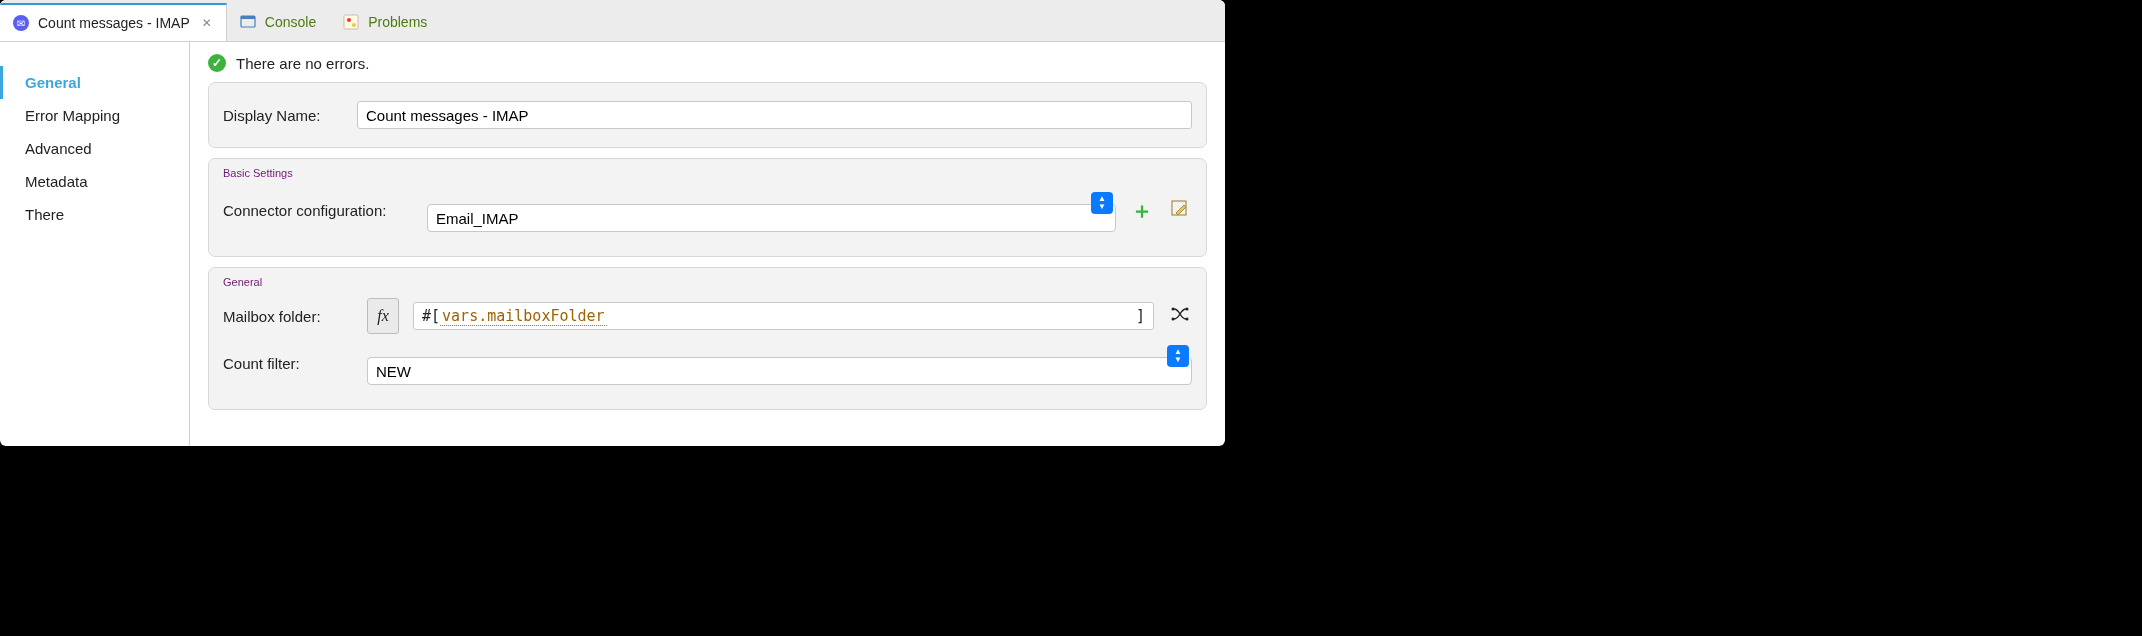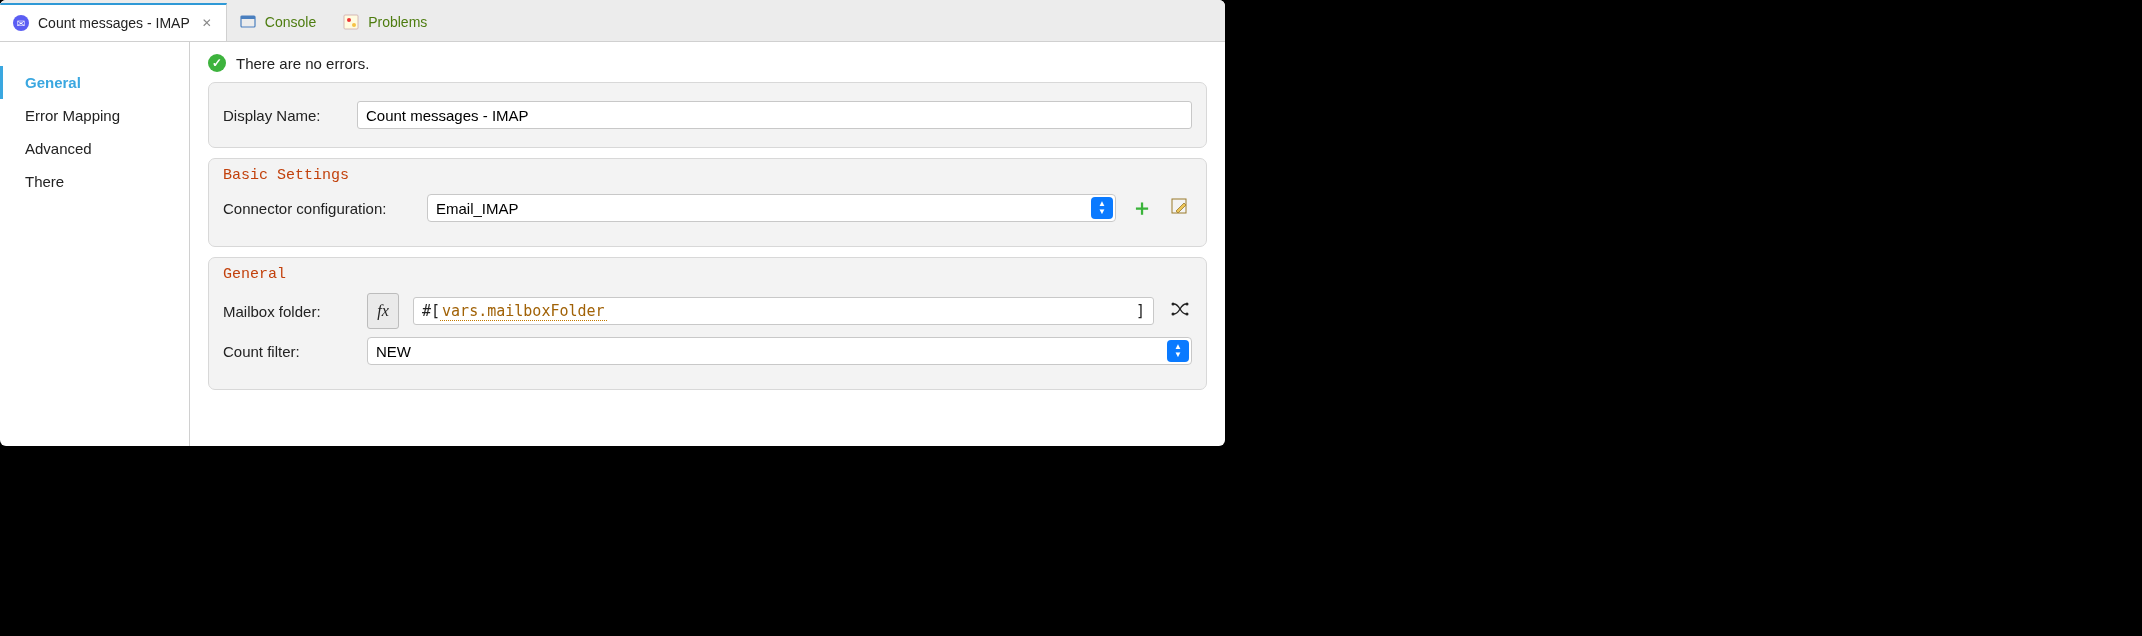--- a/index.html
+++ b/index.html
@@ -115,38 +115,38 @@
   }
   .group-box {
     border:1px solid #d8d8d8;
     border-radius:7px;
     background:#f3f3f3;
     margin-top:10px;
     padding:14px 14px 16px 14px;
     position:relative;
   }
   .group-title {
-    font-size:15px;
-    color:#c2410c;
+    font-size:11px;
+    color:#701a75;
     margin:-6px 0 10px 0;
-    font-family:Liberation Mono, monospace;
   }
   .select-wrap {
     flex:1;
     position:relative;
   }
   .select {
     width:100%;
     height:28px;
     border:1px solid #c8c8c8;
     border-radius:4px;
     padding:2px 28px 2px 8px;
     font-size:15px;
     background:#fff;
     appearance:none;
+    margin-top:15px;
   }
   .select-arrows {
     position:absolute; right:3px; top:3px;
     width:22px; height:22px; border-radius:4px;
     background:#0a7aff; color:#fff;
     display:flex; flex-direction:column; align-items:center; justify-content:center;
     font-size:8px; line-height:8px; pointer-events:none;
   }
   .icon-btn {
     width:24px;height:24px; display:flex;align-items:center;justify-content:center;
@@ -209,20 +209,21 @@
         <span>Problems</span>
       </div>
     </div>
 
     <div class="body">
 
       <div class="sidebar">
         <div class="side-item active"><span>General</span></div>
         <div class="side-item"><span>Error Mapping</span></div>
         <div class="side-item"><span>Advanced</span></div>
+        <div class="side-item"><span>Metadata</span></div>
         <div class="side-item"><span>There</span></div>
       </div>
 
       <div class="main">
 
         <div class="status-row">
           <span class="ok-circle">✓</span>
           <span>There are no errors.</span>
         </div>
 

